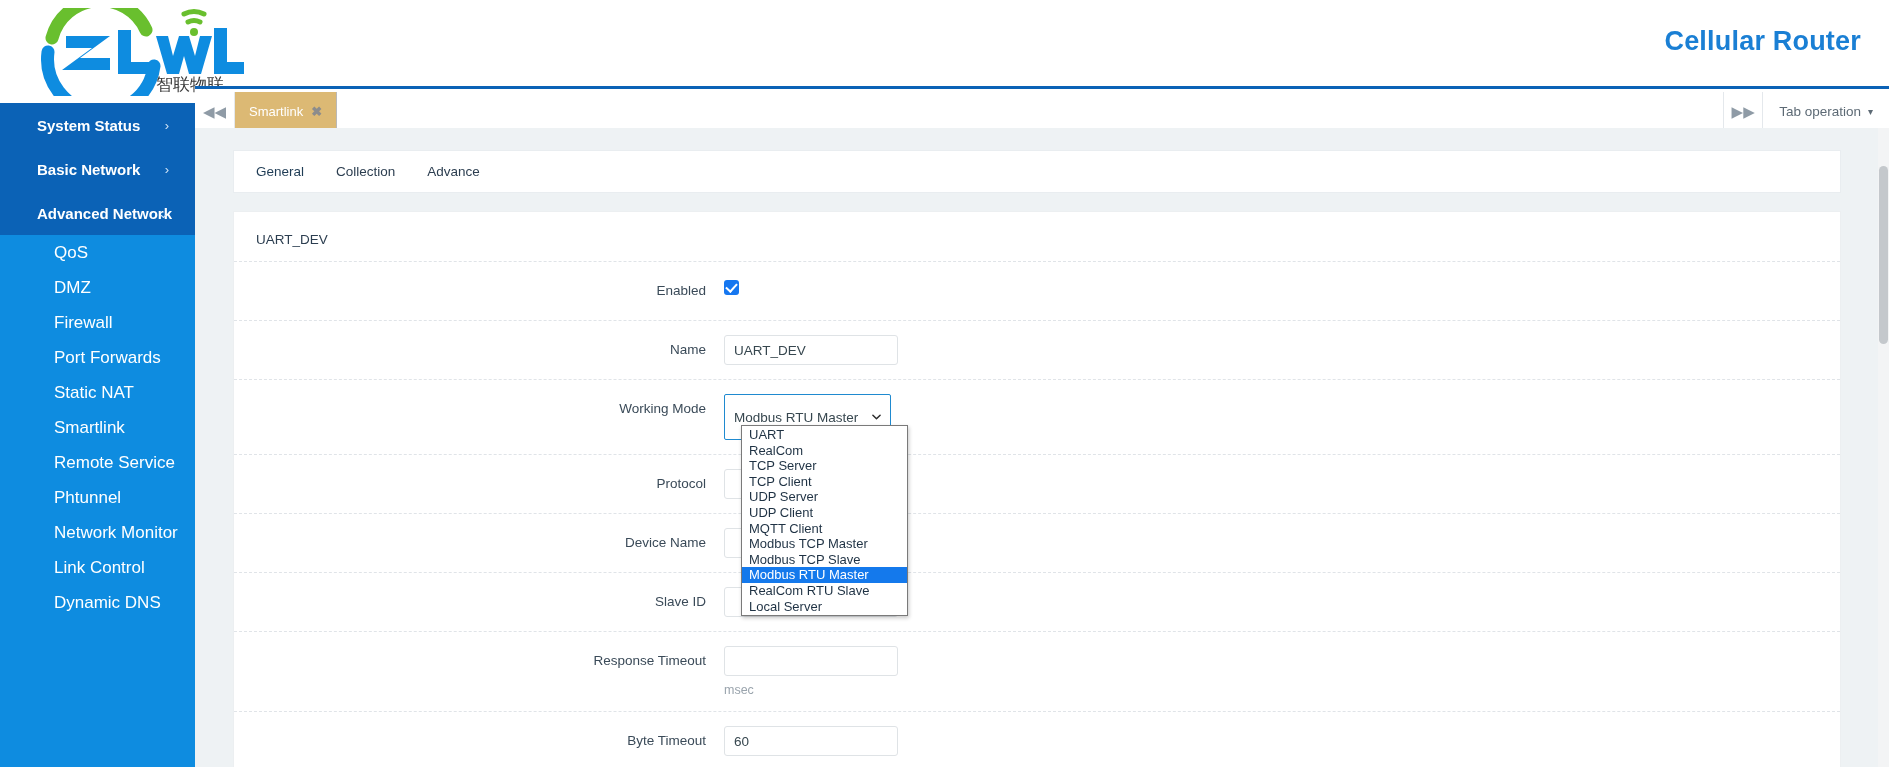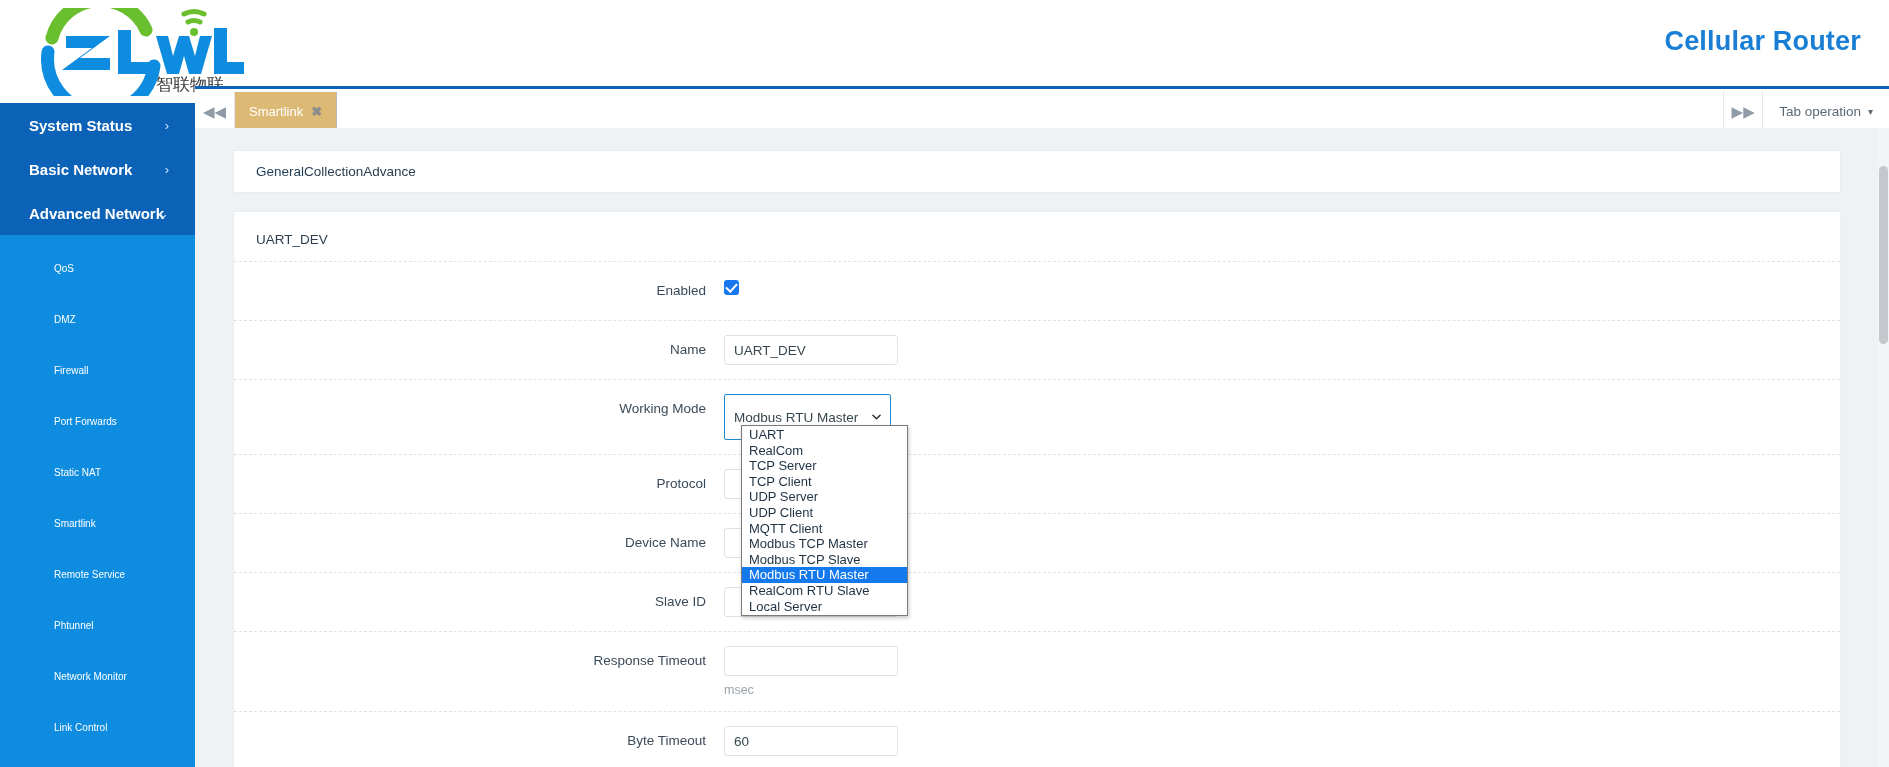--- a/index.html
+++ b/index.html
@@ -33,33 +33,33 @@
     position:absolute; left:0; top:103px; width:195px; height:664px;
     background:#0e8ce0; overflow:hidden;
   }
   .nav-top {
     position:relative; background:#0b62b6;
   }
   .nav-item {
     position:relative; height:44px; display:flex; align-items:center;
     padding-left:29px; padding-right:14px;
     color:#ffffff; font-size:15px; font-weight:bold;
-    background:#0b62b6; cursor:pointer; user-select:none;
+    background:#0b62b6; cursor:pointer; user-select:none;margin-left:8px;
   }
   .nav-item .chev {
     position:absolute; right:26px; top:50%; transform:translateY(-50%);
     font-size:13px; color:#cfe4f7; font-weight:normal;
   }
   .nav-sub {
     background:#0e8ce0;
   }
   .nav-sub-item {
     height:35px; display:flex; align-items:center;
-    padding-left:54px; color:#ffffff; font-size:10px;
-    cursor:pointer; user-select:none;margin-top:16px;
+    padding-left:54px; color:#ffffff; font-size:17px;
+    cursor:pointer; user-select:none;
   }
 
   
   .tabbar-shell {
     position:absolute; left:195px; top:86px; width:1694px; height:42px;
     background:#ffffff; border-top:3px solid #0b62b6;
   }
   .tabbar {
     position:absolute; left:0; top:3px; width:1694px; height:39px;
     background:#ffffff; display:flex; align-items:stretch;
@@ -88,21 +88,21 @@
   
   .content {
     position:absolute; left:195px; top:128px; width:1694px; height:639px;
     background:#eef2f4; overflow:hidden;
   }
   .panel-wrap { position:absolute; left:38px; top:22px; width:1608px; }
   .card {
     background:#ffffff; border:1px solid #e9edf0;
   }
   .tabs-row {
-    height:43px; display:flex; align-items:center; padding-left:22px; 
+    height:43px; display:flex; align-items:center; padding-left:22px; gap:32px;
     background:#ffffff;
   }
   .tabs-row .t {
     font-size:13.5px; color:#2c3e50; cursor:pointer; user-select:none;
     padding: 4px 0;
   }
   .tabs-row .t.active { color:#1f3c55; }
 
   .form-card {
     margin-top:18px; background:#ffffff; border:1px solid #eceff1;

